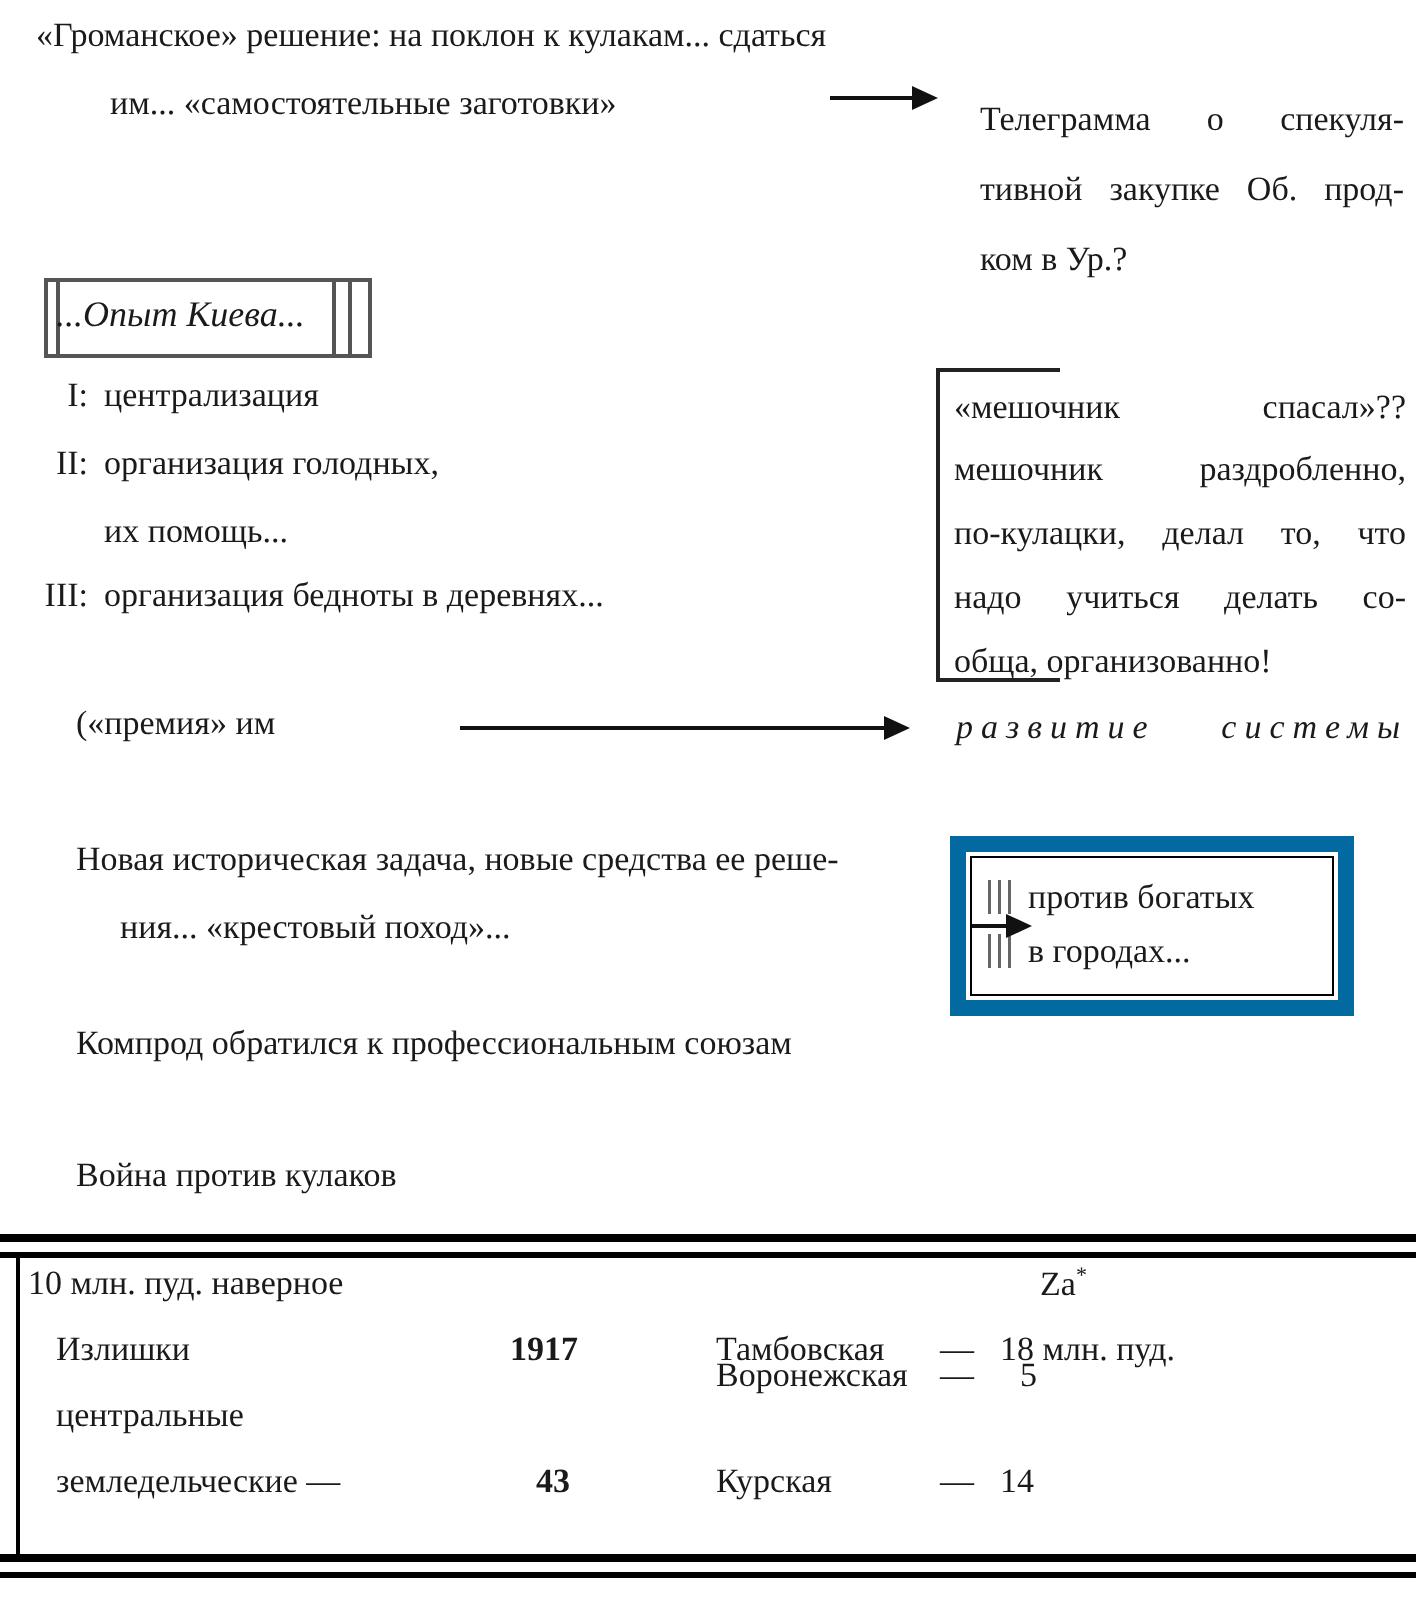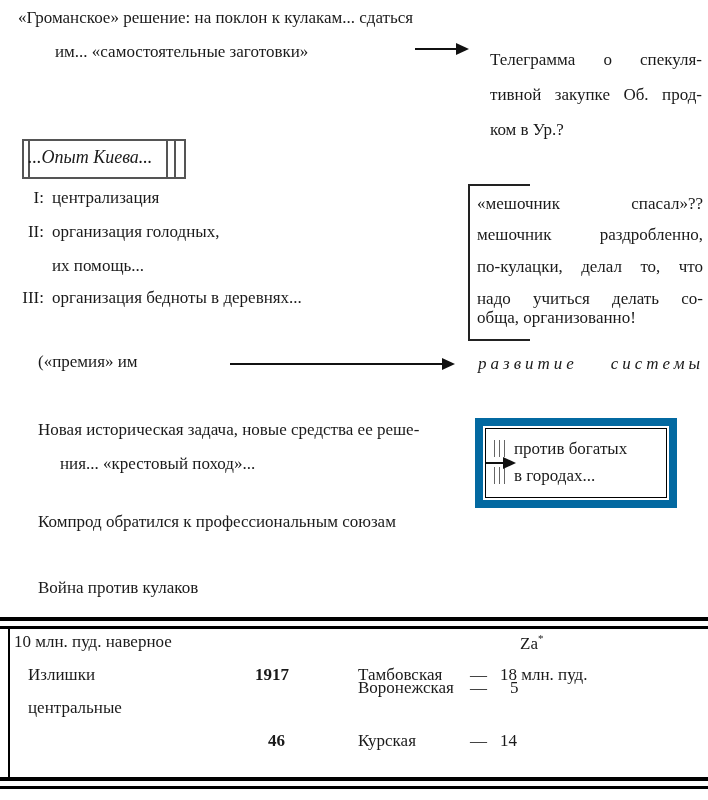--- a/index.html
+++ b/index.html
@@ -67,21 +67,21 @@
   <div class="t" style="left:12px;top:188px;"><span class="num-col">I:</span><span>централизация</span></div>
   <div class="t" style="left:12px;top:222px;"><span class="num-col">II:</span><span>организация голодных,</span></div>
   <div class="t" style="left:12px;top:256px;"><span class="num-col"></span><span>их помощь...</span></div>
   <div class="t" style="left:12px;top:288px;"><span class="num-col">III:</span><span>организация бедноты в деревнях...</span></div>
 
   <div class="bracket"></div>
   <div class="t just" style="left:477px;top:188px;width:226px;line-height:31.5px;">«мешочник спасал»??</div>
   <div class="t just" style="left:477px;top:219px;width:226px;line-height:31.5px;">мешочник раздробленно,</div>
   <div class="t just" style="left:477px;top:251px;width:226px;line-height:31.5px;">по-кулацки, делал то, что</div>
   <div class="t just" style="left:477px;top:283px;width:226px;line-height:31.5px;">надо учиться делать со-</div>
-  <div class="t" style="left:477px;top:302px;line-height:31.5px;">обща, организованно!</div>
+  <div class="t" style="left:477px;top:315px;line-height:31.5px;">обща, организованно!</div>
 
   <div class="t" style="left:38px;top:352px;">(«премия» им</div>
   <div class="arrow" style="left:230px;top:363px;width:213px;"></div>
   <div class="t just sp-italic" style="left:478px;top:346px;width:226px;line-height:35px;">развитие системы</div>
 
   <div class="t" style="left:38px;top:420px;">Новая историческая задача, новые средства ее реше-</div>
   <div class="t" style="left:60px;top:454px;">ния... «крестовый поход»...</div>
 
   <div class="rich-box">
     <div class="rich-box-inner">
@@ -97,19 +97,20 @@
   <div class="double-rule" style="top:617px;"></div>
   <div class="vrule" style="top:629px;height:148px;"></div>
   <div class="double-rule" style="top:777px;"></div>
 
   <div class="t" style="left:14px;top:632px;">10 млн. пуд. наверное</div>
   <div class="t" style="left:520px;top:632px;"><span>Za</span><sup>*</sup></div>
 
   <div class="t" style="left:28px;top:665px;">Излишки</div>
   <div class="t bold" style="left:255px;top:665px;">1917</div>
   <div class="t" style="left:28px;top:698px;">центральные</div>
-  <div class="t bold" style="left:268px;top:731px;">46</div>
+  <div class="t" style="left:28px;top:731px;">земледельческие —</div>
+  <div class="t bold" style="left:268px;top:731px;">43</div>
 
   <div class="t" style="left:358px;top:665px;"><span class="prov-name">Тамбовская</span><span class="prov-dash">—</span><span>18 млн. пуд.</span></div>
   <div class="t" style="left:358px;top:678px;"><span class="prov-name">Воронежская</span><span class="prov-dash">—</span><span style="padding-left:10px;">5</span></div>
   <div class="t" style="left:358px;top:731px;"><span class="prov-name">Курская</span><span class="prov-dash">—</span><span>14</span></div>
 
 </div>
 
 </body></html>

